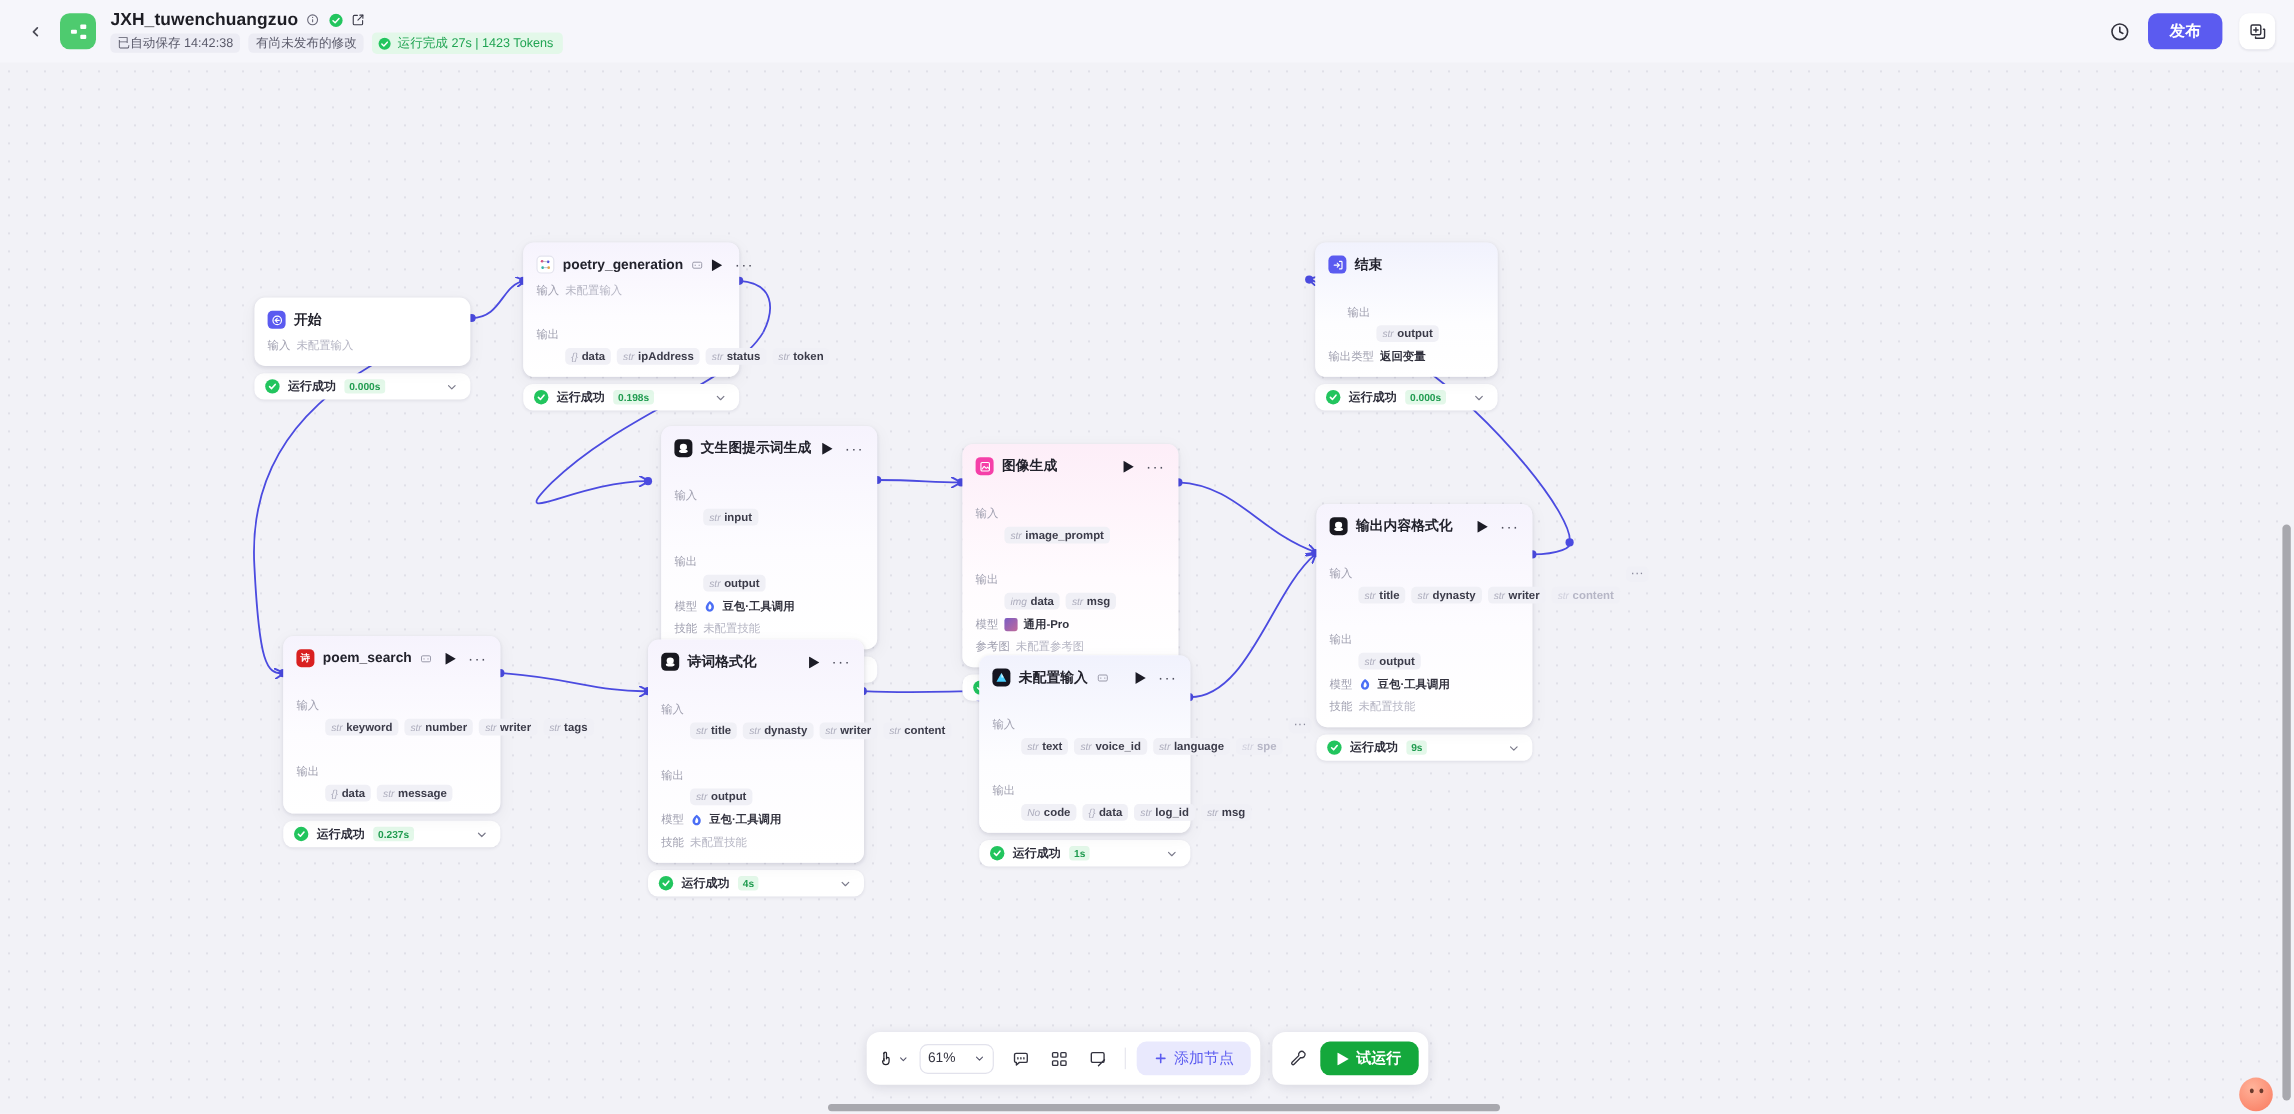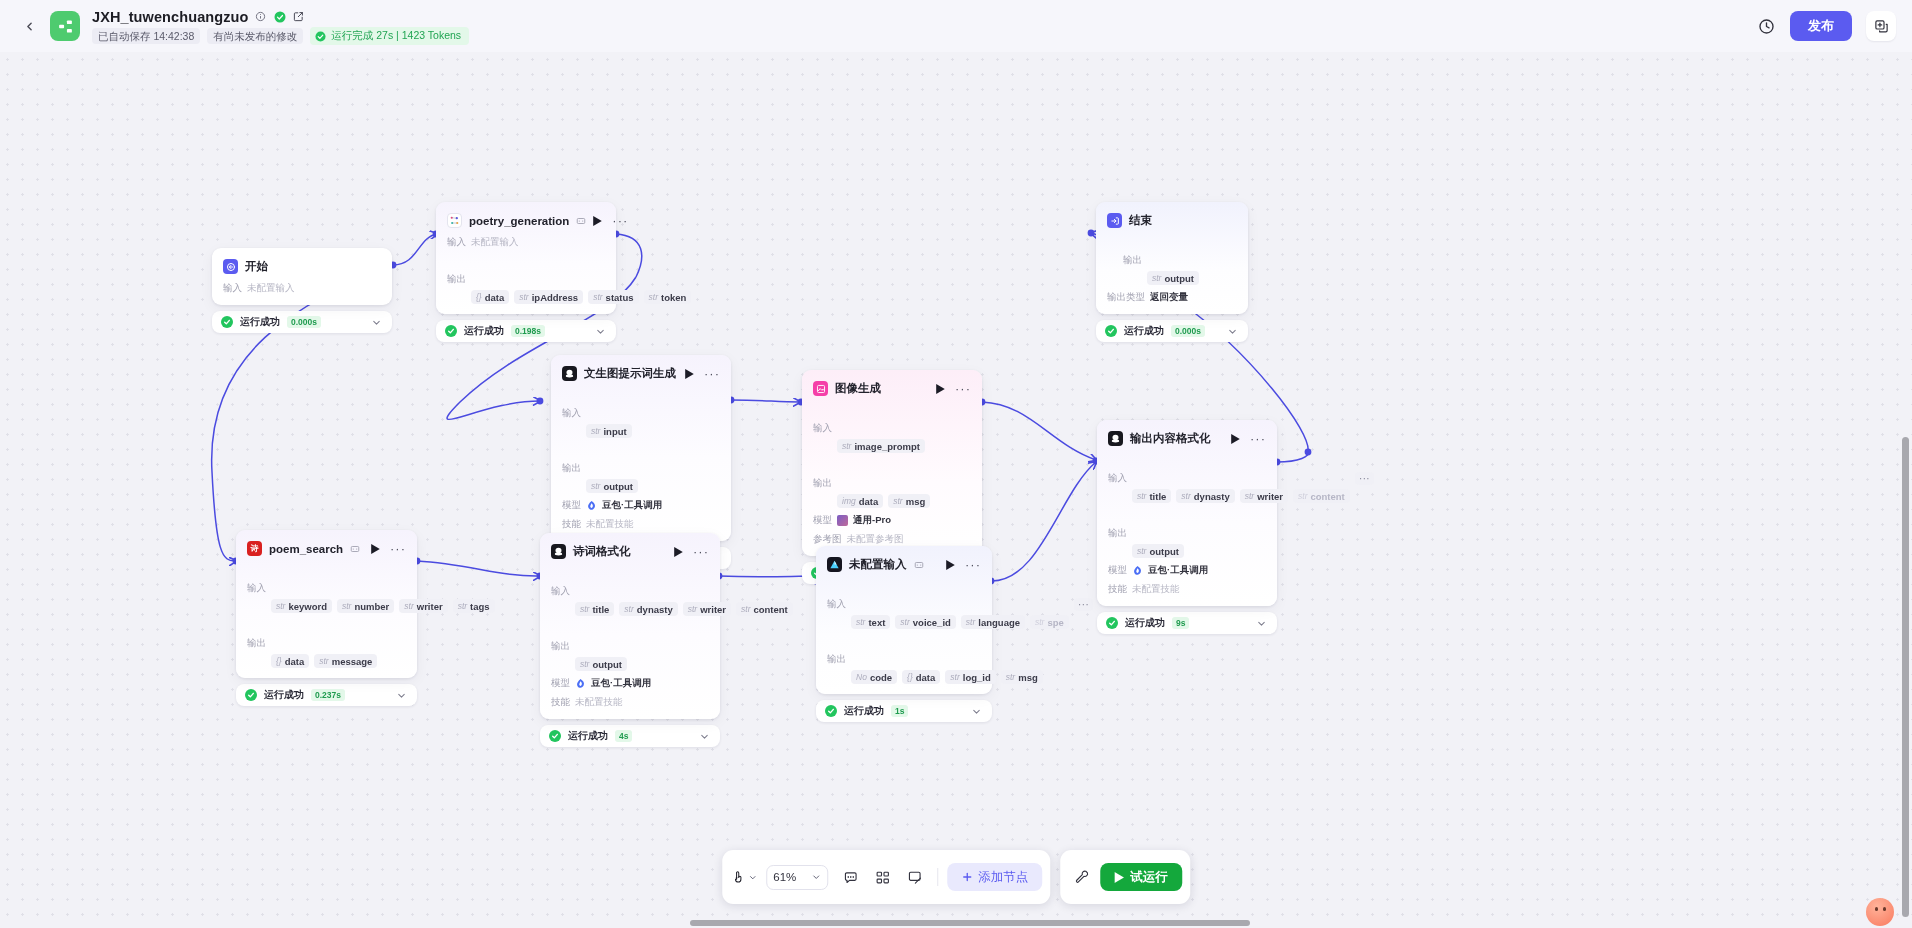--- a/index.html
+++ b/index.html
@@ -129,21 +129,21 @@
     padding: 1px 4px; font-size: 8.5px; font-weight: bold;
   }
   .chev { margin-left: auto; color: #7c7c8c; display: flex; }
 
   
   #toolbar {
     position: absolute; left: 50%; transform: translateX(-50%); bottom: 24px;
     display: flex; align-items: center; gap: 10px; z-index: 50;
   }
   .tb-group {
-    background: #fff; border-radius: 11px; height: 54px;
+    background: #fff; border-radius: 11px; height: 44px;
     box-shadow: 0 2px 10px rgba(25,25,60,.12);
     display: flex; align-items: center; padding: 16px 8px; gap: 4px;
   }
   .tb-btn {
     height: 28px; min-width: 28px; border-radius: 7px;
     display: flex; align-items: center; justify-content: center;
     color: #33333f; cursor: pointer; gap: 3px;
   }
   #zoom-select {
     display: flex; align-items: center; justify-content: space-between;

